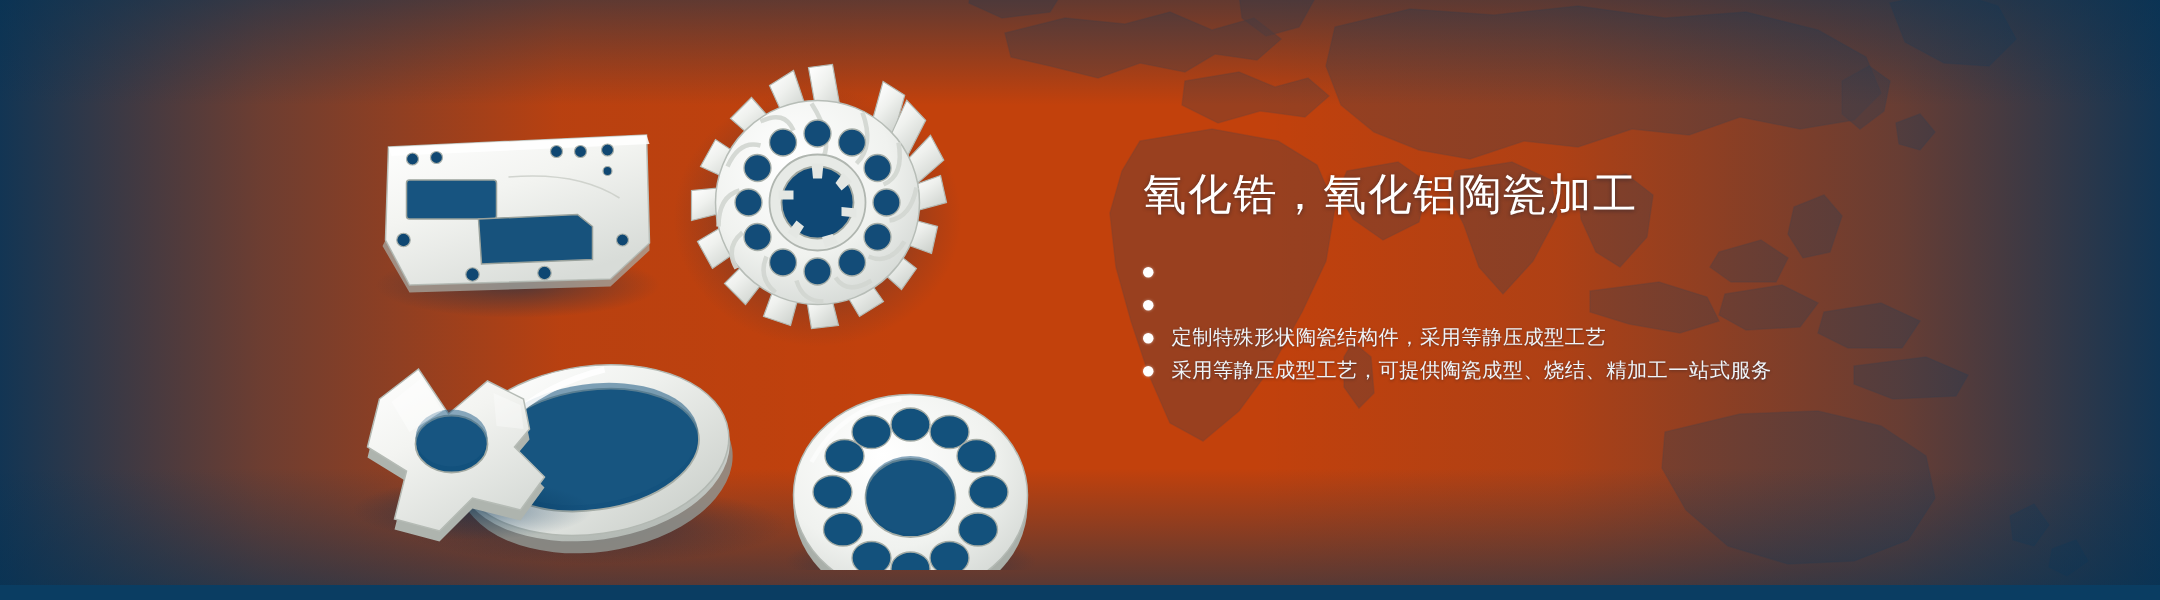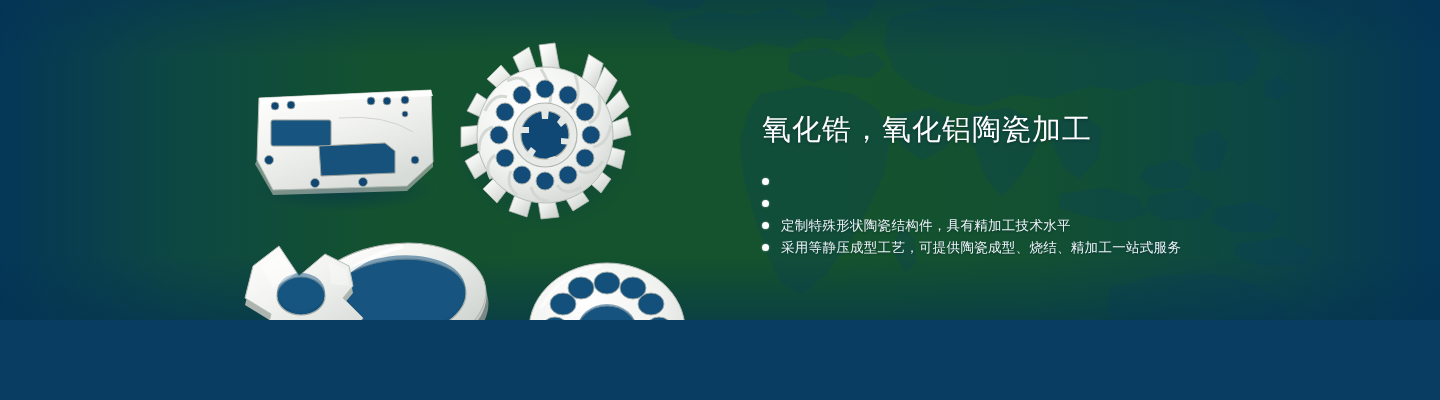--- a/index.html
+++ b/index.html
@@ -5,24 +5,24 @@
   html, body {
     margin: 0;
     padding: 0;
     background: #0a3d62;
   }
   * { box-sizing: border-box; }
 
   #banner {
     position: relative;
     width: 1440px;
-    height: 320px;
+    height: 390px;
     overflow: hidden;
     font-family: "DejaVu Sans", "Liberation Sans", sans-serif;
-    background: #14532d;
+    background: #c2410c;
     padding-left: 28px;
   }
 
   
   .bg-base {
     position: absolute;
     inset: 0;
     background:
       radial-gradient(ellipse 780px 520px at 48% 52%,
         #2f6089 0%,
@@ -367,21 +367,21 @@
     <h1 class="headline">氧化锆，氧化铝陶瓷加工</h1>
     <ul class="bullets">
       <li class="bullet">
         <span class="dot"></span>
       </li>
       <li class="bullet">
         <span class="dot"></span>
       </li>
       <li class="bullet">
         <span class="dot"></span>
-        <span class="bullet-text">定制特殊形状陶瓷结构件，具有精加工技术水平</span>
+        <span class="bullet-text">定制特殊形状陶瓷结构件，采用等静压成型工艺</span>
       </li>
       <li class="bullet">
         <span class="dot"></span>
         <span class="bullet-text">采用等静压成型工艺，可提供陶瓷成型、烧结、精加工一站式服务</span>
       </li>
     </ul>
   </div>
 
 </div>
 

